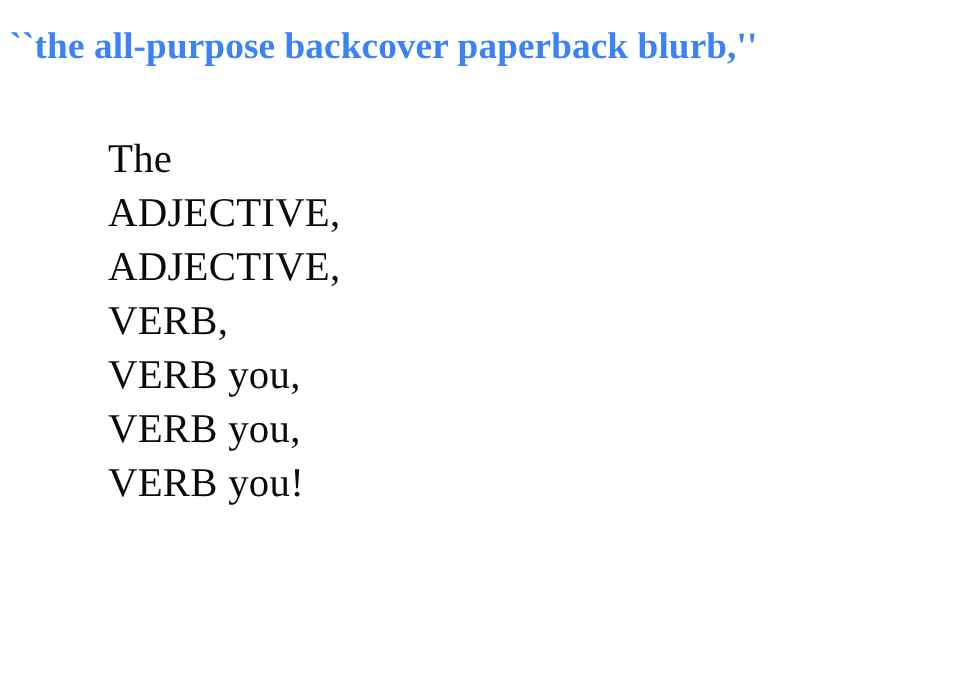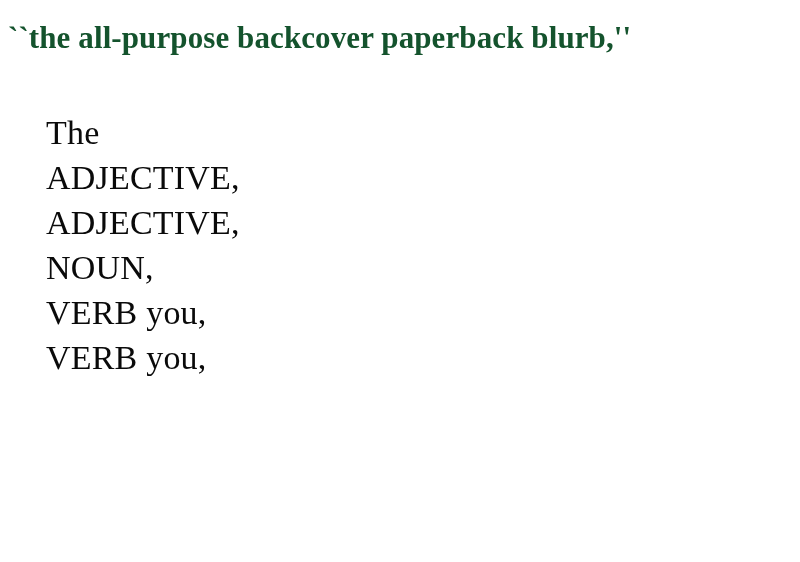--- a/index.html
+++ b/index.html
@@ -27,49 +27,51 @@
   .heading {
     position: absolute;
     left: 8px;
     top: 18px;
     width: 784px;
     font-size: 31px;
     font-weight: bold;
     line-height: 40px;
     letter-spacing: 0.1px;
     white-space: nowrap;
-    color: #14532d;
+    color: #3b82f6;
   }
 
   
   .verse {
     position: absolute;
     left: 46px;
     top: 110px;
     width: 700px;
   }
 
   .verse-line {
     font-size: 34px;
     font-weight: normal;
     line-height: 45px;
     letter-spacing: 0.2px;
     white-space: pre;
     color: #0a0a0a;
+    margin-left: 44px;
   }
 </style>
 </head>
 <body>
 
 <div class="page">
 
   <div class="heading">``the all-purpose backcover paperback blurb,''</div>
 
   <div class="verse">
     <div class="verse-line">The</div>
     <div class="verse-line">ADJECTIVE,</div>
     <div class="verse-line">ADJECTIVE,</div>
-    <div class="verse-line">NOUN,</div>
+    <div class="verse-line">VERB,</div>
     <div class="verse-line">VERB you,</div>
     <div class="verse-line">VERB you,</div>
+    <div class="verse-line">VERB you!</div>
   </div>
 
 </div>
 
 </body></html>

